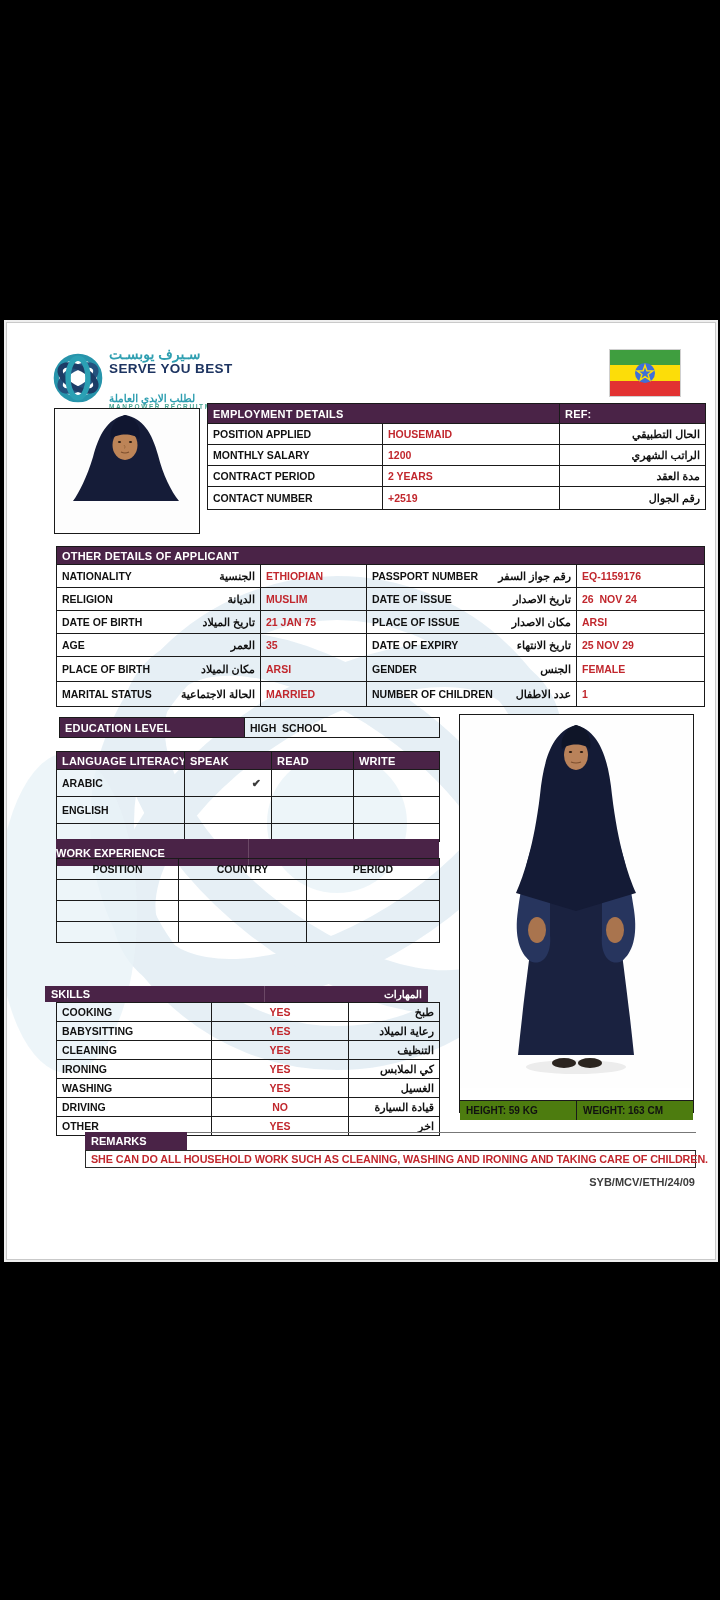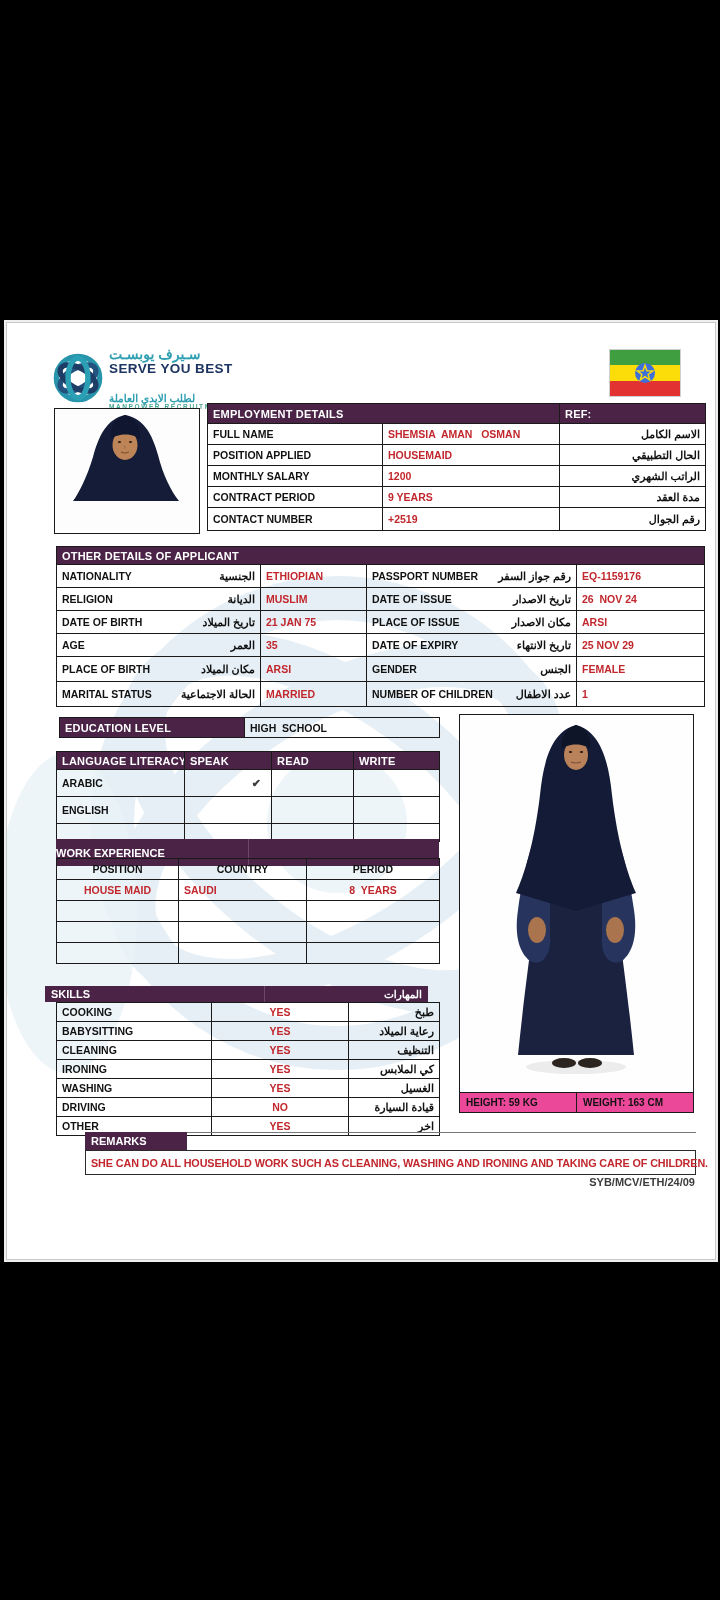--- a/index.html
+++ b/index.html
@@ -26,21 +26,21 @@
   .ph{background:#4a2347;color:#fff;font-size:11px;letter-spacing:.2px;margin-left:48px;}
   .red{color:#c1272d;}
   .lr{display:flex;justify-content:space-between;align-items:center;width:100%;}
   .ar{direction:rtl;font-size:11px;font-weight:bold;}
   .ctr{text-align:center;}
   .rtl{direction:rtl;text-align:right;}
   .purplebar{background:#4a2347;color:#fff;font-weight:bold;font-size:11px;
              display:flex;align-items:center;}
   .check{text-align:right;padding-right:10px;color:#3b3b3b;font-size:11px;}
   .photo-box{border:1.5px solid #1a1a1a;background:transparent;}
-  .hwrow{display:flex;border-top:1.4px solid #1a1a1a;background:#ec4899;}
+  .hwrow{display:flex;border-top:1.4px solid #1a1a1a;background:#4d7c0f;margin-top:8px;}
   .hwcell{font-size:10px;font-weight:bold;color:#111;padding:4px 6px;}
   .remark-text{border:1.5px solid #2a2a2a;color:#c1272d;font-weight:bold;font-size:10.8px;
                display:flex;align-items:center;padding-left:5px;white-space:nowrap;letter-spacing:-0.1px;}
   .refcode{font-size:11px;font-weight:bold;color:#3c3c3c;}
 </style>
 </head>
 <body>
 
 <div class="stage">
  <div class="page">
@@ -102,37 +102,32 @@
             <col style="width:175px">
             <col style="width:177px">
             <col style="width:146px">
           </colgroup>
       <tbody>
             <tr style="height:20px">
         <td class="ph" colspan="2">EMPLOYMENT DETAILS</td>
         <td class="ph">REF:</td>
       </tr>
       <tr style="height:21px">
-        <td>FULL NAME</td>
-        <td class="red">SHEMSIA  AMAN   OSMAN</td>
-        <td class="ar rtl">الاسم الكامل</td>
-      </tr>
-      <tr style="height:21px">
         <td>POSITION APPLIED</td>
         <td class="red">HOUSEMAID</td>
         <td class="ar rtl">الحال التطبيقي</td>
       </tr>
       <tr style="height:21px">
         <td>MONTHLY SALARY</td>
         <td class="red">1200</td>
         <td class="ar rtl">الراتب الشهري</td>
       </tr>
       <tr style="height:21px">
         <td>CONTRACT PERIOD</td>
-        <td class="red">9 YEARS</td>
+        <td class="red">2 YEARS</td>
         <td class="ar rtl">مدة العقد</td>
       </tr>
       <tr style="height:23px">
         <td>CONTACT NUMBER</td>
         <td class="red">+2519</td>
         <td class="ar rtl">رقم الجوال</td>
       </tr>
     </tbody>
         </table>
 
@@ -242,25 +237,20 @@
       <colgroup>
             <col style="width:122px">
             <col style="width:128px">
             <col style="width:133px">
           </colgroup>
       <tbody>
             <tr style="height:21px">
         <td class="ctr">POSITION</td>
         <td class="ctr">COUNTRY</td>
         <td class="ctr">PERIOD</td>
-      </tr>
-      <tr style="height:21px">
-        <td class="red ctr">HOUSE MAID</td>
-        <td class="red">SAUDI</td>
-        <td class="red ctr">8  YEARS</td>
       </tr>
       <tr style="height:21px">
         <td></td>
         <td></td>
         <td></td>
       </tr>
       <tr style="height:21px">
         <td></td>
         <td></td>
         <td></td>
@@ -344,19 +334,19 @@
       <div class="hwrow">
         <div class="hwcell" style="width:104px">HEIGHT: 59 KG</div>
         <div class="hwcell" style="border-left:1.4px solid #1a1a1a;flex:1">WEIGHT: 163 CM</div>
       </div>
     </div>
 
     <div class="abs" style="left:180px;top:809px;width:509px;border-top:1px solid #777"></div>
     <div class="abs purplebar" style="left:78px;top:809px;width:102px;height:18px;padding-left:6px;box-sizing:border-box">
       <span>REMARKS</span>
     </div>
-    <div class="abs remark-text" style="left:78px;top:827px;width:611px;height:25px;box-sizing:border-box">SHE CAN DO ALL HOUSEHOLD WORK SUCH AS CLEANING, WASHING AND IRONING AND TAKING CARE OF CHILDREN.</div>
+    <div class="abs remark-text" style="left:78px;top:827px;width:611px;height:18px;box-sizing:border-box">SHE CAN DO ALL HOUSEHOLD WORK SUCH AS CLEANING, WASHING AND IRONING AND TAKING CARE OF CHILDREN.</div>
 
     <div class="abs refcode" style="right:20px;top:853px">SYB/MCV/ETH/24/09</div>
 
   </div>
  </div>
 </div>
 
 </body></html>

